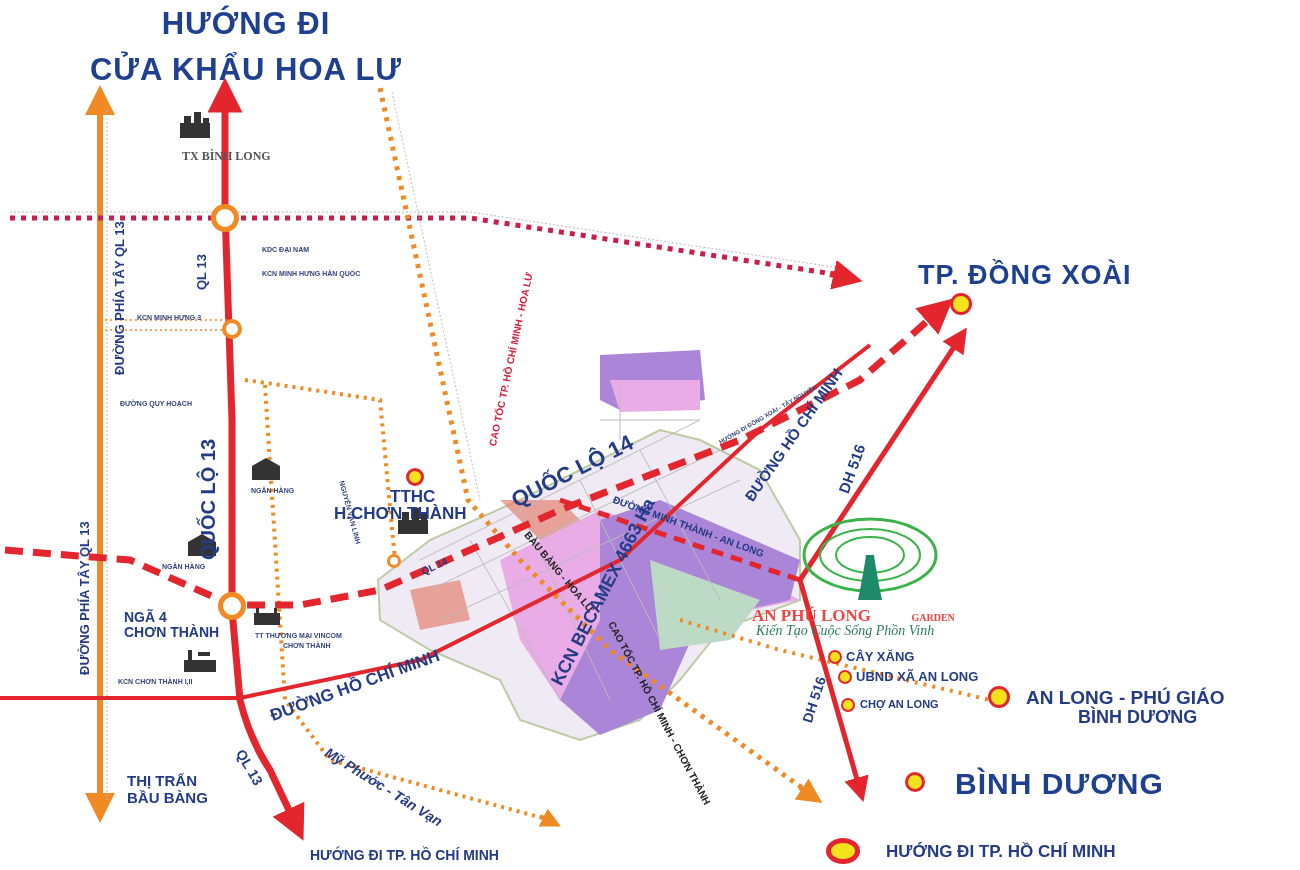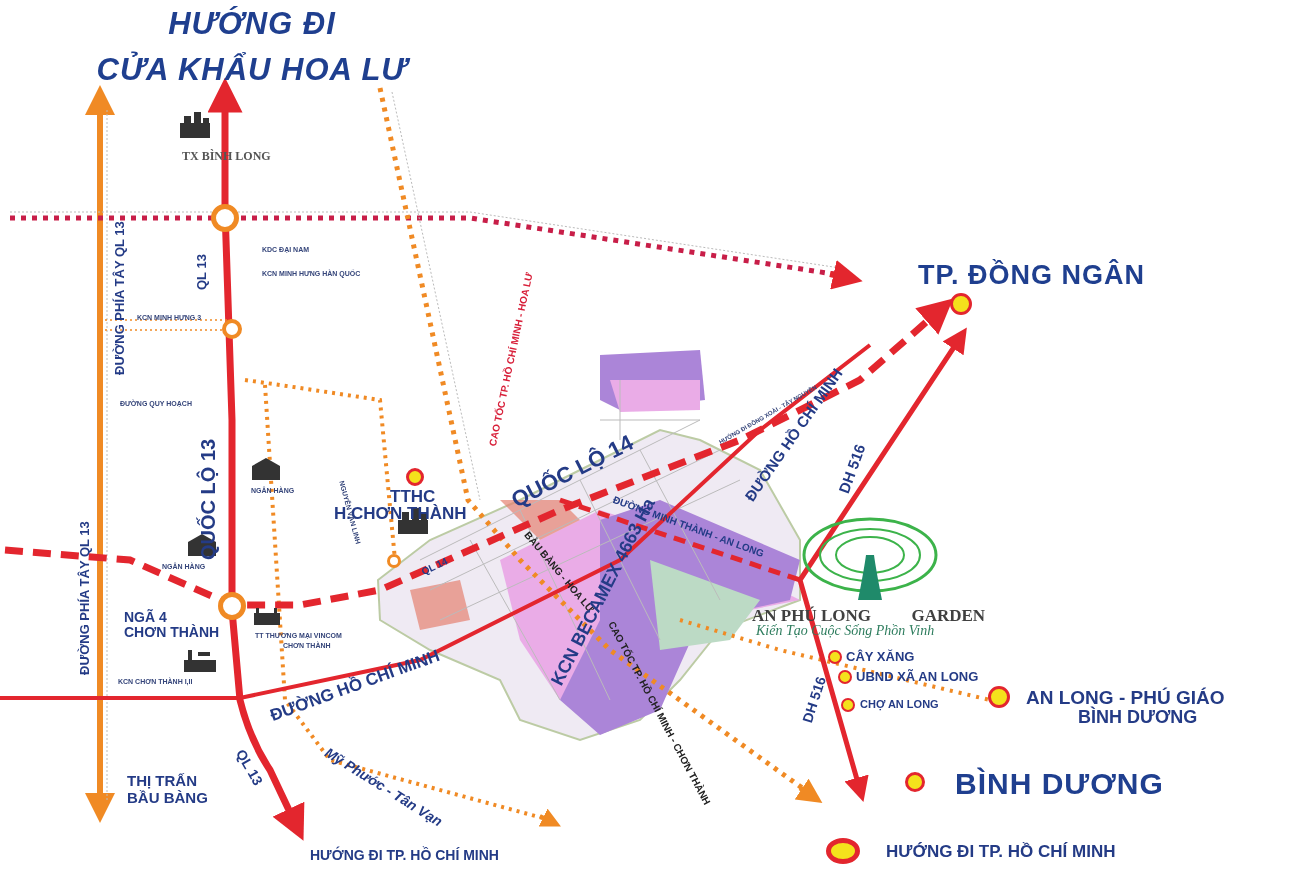--- a/index.html
+++ b/index.html
@@ -7,21 +7,21 @@
   svg#map{position:absolute;left:0;top:0;}
   .lbl{position:absolute;color:#243b86;font-weight:bold;white-space:nowrap;line-height:1;}
   .title{font-size:31px;color:#1f3f8f;text-align:center;letter-spacing:1px;}
   .big{font-size:27px;color:#1f3f8f;letter-spacing:1px;}
   .mid{font-size:17px;}
   .sm{font-size:12px;}
   .xs{font-size:7px;font-weight:bold;color:#35457a;}
   .road{font-size:19px;color:#243b86;}
   .redtxt{color:#d8203a;}
   .rot{transform-origin:left top;}
-  .logo-main{font-family:"Liberation Serif",serif;font-weight:bold;color:#404040;font-size:17px;}
+  .logo-main{font-family:"Liberation Serif",serif;font-weight:bold;color:#ef4444;font-size:17px;}
   .logo-sub{font-family:"Liberation Serif",serif;font-style:italic;color:#2e7d5e;font-size:14px;font-weight:normal;}
   .marker{position:absolute;border-radius:50%;background:#f4e21c;border:3px solid #e3262e;box-sizing:border-box;}
   .ring{position:absolute;border-radius:50%;border:5px solid #f08a24;background:#fff;box-sizing:border-box;}
 </style>
 </head>
 <body>
 
 <div id="stage">
 
   <svg id="map" width="1300" height="870" viewBox="0 0 1300 870">
@@ -137,26 +137,26 @@
 
   <div class="marker" style="left:950px;top:293px;width:22px;height:22px;"></div>
   <div class="marker" style="left:406px;top:468px;width:18px;height:18px;"></div>
   <div class="marker" style="left:828px;top:650px;width:14px;height:14px;border-width:2px;"></div>
   <div class="marker" style="left:838px;top:670px;width:14px;height:14px;border-width:2px;"></div>
   <div class="marker" style="left:841px;top:698px;width:14px;height:14px;border-width:2px;"></div>
   <div class="marker" style="left:988px;top:686px;width:22px;height:22px;"></div>
   <div class="marker" style="left:905px;top:772px;width:20px;height:20px;"></div>
   <div class="marker" style="left:826px;top:838px;width:34px;height:26px;border-width:5px;"></div>
 
-  <div class="lbl title" style="left:82px;top:8px;width:340px;font-style:italic;">
+  <div class="lbl title" style="left:76px;top:8px;width:340px;">
     <div>HƯỚNG ĐI</div>
     <div style="margin-top:15px;">CỬA KHẨU HOA LƯ</div>
   </div>
 
-  <div class="lbl big" style="left:918px;top:262px;">TP. ĐỒNG NGÂN</div>
+  <div class="lbl big" style="left:918px;top:262px;">TP. ĐỒNG XOÀI</div>
   <div class="lbl" style="left:1026px;top:688px;font-size:19px;">AN LONG - PHÚ GIÁO</div>
   <div class="lbl" style="left:1078px;top:708px;font-size:18px;">BÌNH DƯƠNG</div>
   <div class="lbl big" style="left:955px;top:769px;font-size:30px;">BÌNH DƯƠNG</div>
   <div class="lbl" style="left:886px;top:843px;font-size:17px;">HƯỚNG ĐI TP. HỒ CHÍ MINH</div>
   <div class="lbl" style="left:310px;top:848px;font-size:14px;">HƯỚNG ĐI TP. HỒ CHÍ MINH</div>
   <div class="lbl" style="left:127px;top:773px;font-size:15px;">THỊ TRẤN</div>
   <div class="lbl" style="left:127px;top:790px;font-size:15px;">BẦU BÀNG</div>
 
   <div class="lbl sm" style="left:182px;top:150px;font-family:'Liberation Serif',serif;color:#555;">TX BÌNH LONG</div>
   <div class="lbl xs" style="left:262px;top:246px;">KDC ĐẠI NAM</div>
@@ -191,17 +191,17 @@
   <div class="lbl rot" style="left:800px;top:720px;font-size:14px;transform:rotate(-72deg);">DH 516</div>
   <div class="lbl rot" style="left:330px;top:745px;font-size:14px;font-style:italic;transform:rotate(32deg);">Mỹ Phước - Tân Vạn</div>
   <div class="lbl rot" style="left:615px;top:495px;font-size:10px;transform:rotate(20deg);">ĐƯỜNG MINH THÀNH - AN LONG</div>
   <div class="lbl rot" style="left:530px;top:530px;font-size:10px;transform:rotate(50deg);color:#222;">BÀU BÀNG - HOA LƯ</div>
   <div class="lbl rot" style="left:615px;top:620px;font-size:10px;transform:rotate(62deg);color:#222;">CAO TỐC TP. HỒ CHÍ MINH - CHƠN THÀNH</div>
   <div class="lbl rot" style="left:718px;top:440px;font-size:6px;color:#35457a;transform:rotate(-30deg);">HƯỚNG ĐI ĐỒNG XOÀI - TÂY NGUYÊN</div>
   <div class="lbl rot" style="left:548px;top:680px;font-size:18px;transform:rotate(-63deg);">KCN BECAMEX 4663 Ha</div>
 
   <div class="lbl" style="left:752px;top:607px;">
     <span class="logo-main">AN PHÚ LONG</span>
-    <span class="logo-main" style="font-size:17px;padding-left:36px;">GARDEN</span>
+    <span class="logo-main" style="font-size:10px;padding-left:36px;">GARDEN</span>
   </div>
   <div class="lbl logo-sub" style="left:756px;top:624px;">Kiến Tạo Cuộc Sống Phồn Vinh</div>
 
 </div>
 
 </body></html>

